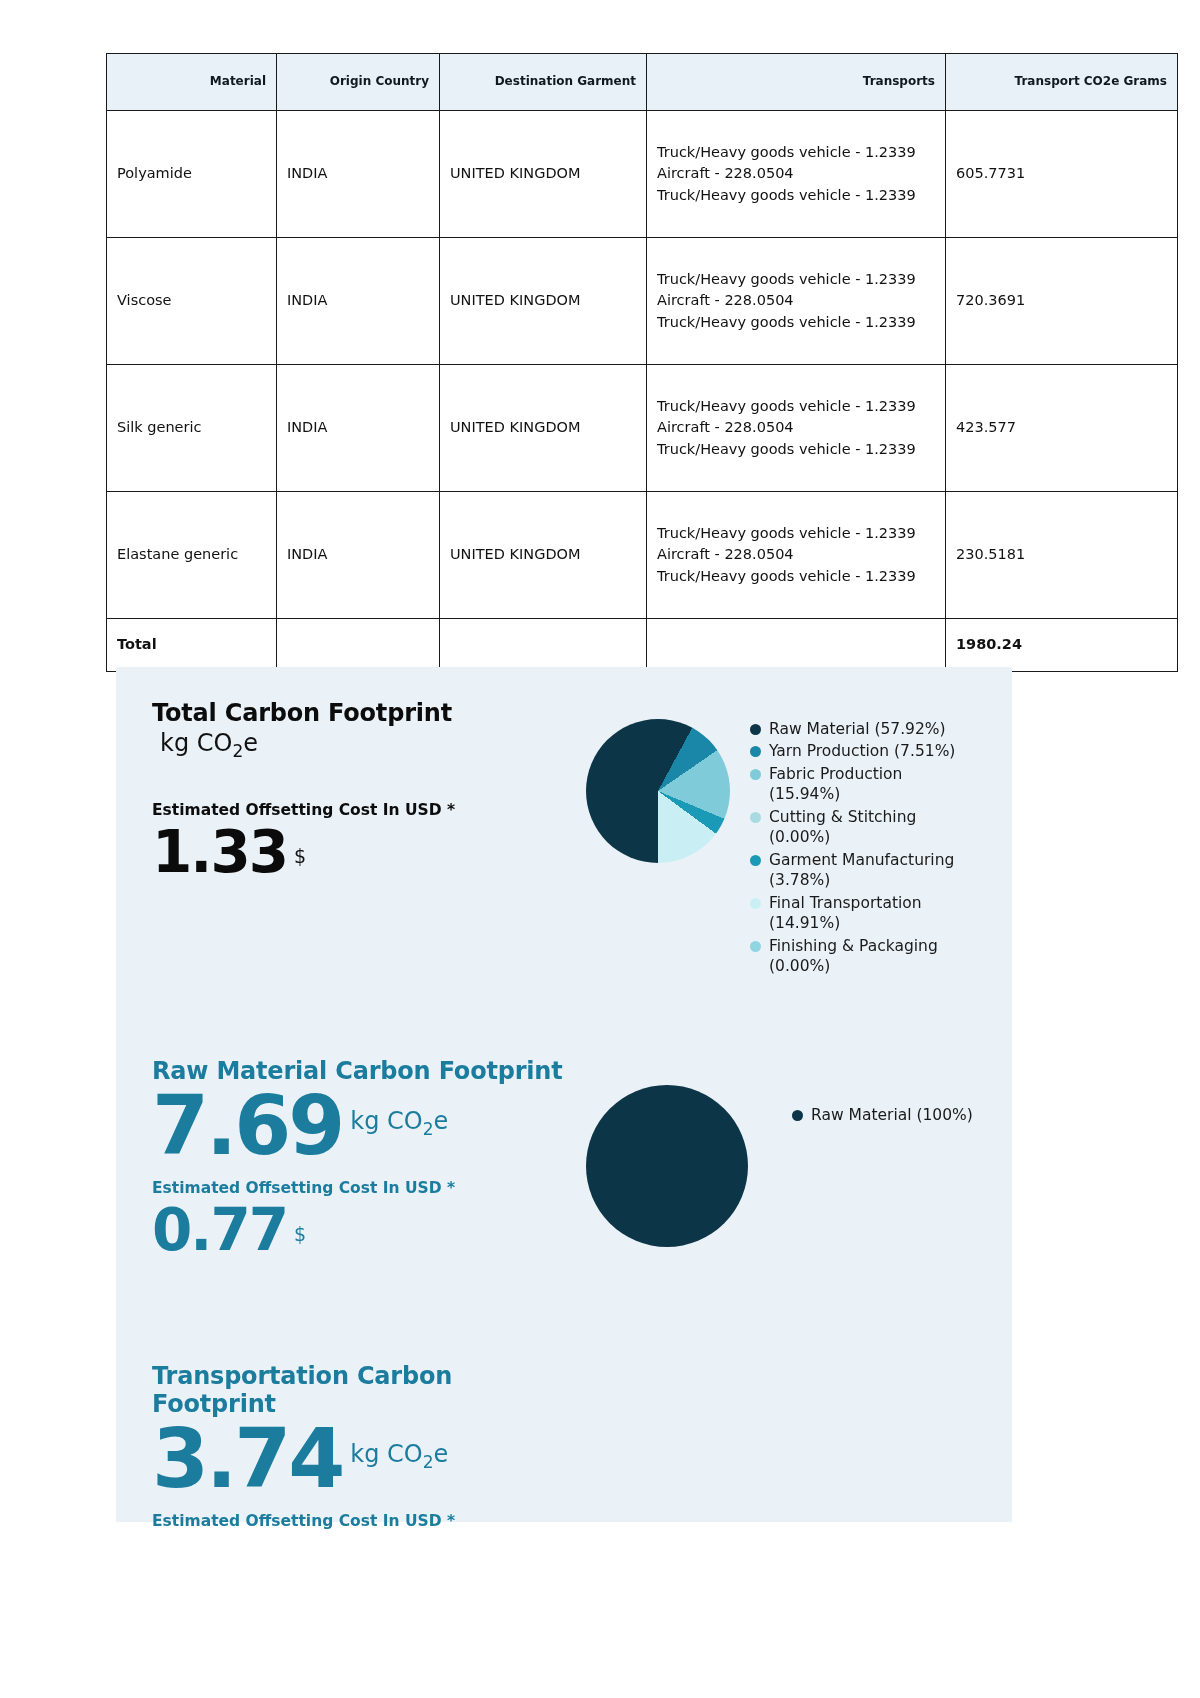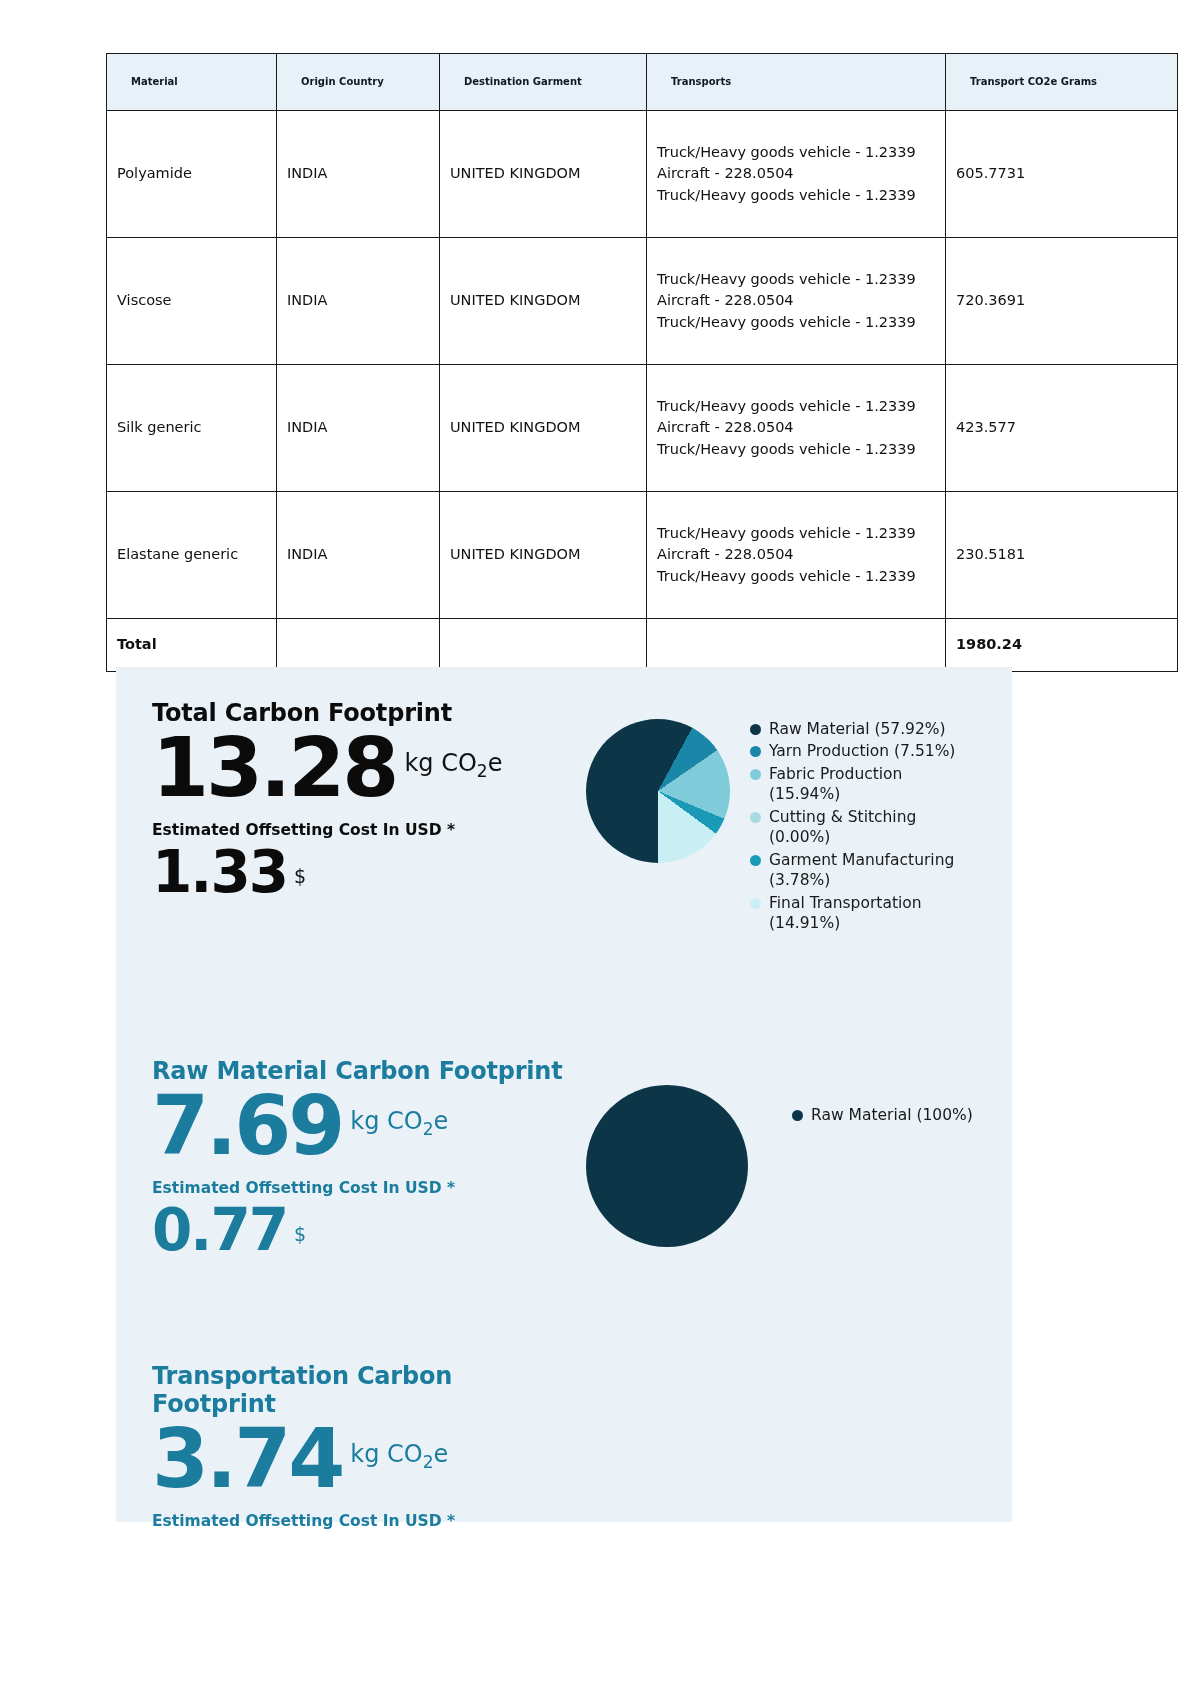--- a/index.html
+++ b/index.html
@@ -31,22 +31,22 @@
   table.tx th, table.tx td {
     border: 1.5px solid #1a1a1a;
     vertical-align: middle;
     padding: 8px 10px;
     font-size: 14.5px;
     line-height: 1.45;
   }
   table.tx thead th {
     background: #e8f0f8;
     font-weight: bold;
-    font-size: 10px;
-    text-align: left;
+    font-size: 12px;
+    text-align: right;
     height: 40px;
     color: #101820;
     padding-left: 24px;
   }
   .col-material { width: 135px; }
   .col-origin   { width: 128px; }
   .col-dest     { width: 172px; }
   .col-trans    { width: 264px; }
   .col-co2      { width: 197px; }
 
@@ -220,21 +220,20 @@
       </tr>
     </tbody>
   </table>
 </div>
 
 <div class="panel">
 
   <div class="section" style="left:36px; top:32px; width:420px;">
     <div class="sec-title dark">Total Carbon Footprint</div>
     <div class="bignum-row">
-      <span class="bignum dark">13.28</span>
       <span class="unit dark"><span>kg CO</span><sub>2</sub><span>e</span></span>
     </div>
     <div class="cost-label dark">Estimated Offsetting Cost In USD *</div>
     <div class="costnum-row">
       <span class="costnum dark">1.33</span>
       <span class="cost-unit dark">$</span>
     </div>
   </div>
 
   <div class="chart-block" style="left:470px; top:52px;">
@@ -256,20 +255,24 @@
           <span class="legend-dot" style="background: rgb(168, 219, 225);"></span>
           <span class="legend-text">Cutting &amp; Stitching (0.00%)</span>
         </div>
         <div class="legend-item">
           <span class="legend-dot" style="background: rgb(27, 154, 184);"></span>
           <span class="legend-text">Garment Manufacturing (3.78%)</span>
         </div>
         <div class="legend-item">
           <span class="legend-dot" style="background: rgb(201, 239, 245);"></span>
           <span class="legend-text">Final Transportation (14.91%)</span>
+        </div>
+        <div class="legend-item">
+          <span class="legend-dot" style="background: rgb(143, 214, 226);"></span>
+          <span class="legend-text">Finishing &amp; Packaging (0.00%)</span>
         </div>
       </div>
   </div>
 
   <div class="section" style="left:36px; top:390px; width:420px;">
     <div class="sec-title teal">Raw Material Carbon Footprint</div>
     <div class="bignum-row">
       <span class="bignum teal">7.69</span>
       <span class="unit teal"><span>kg CO</span><sub>2</sub><span>e</span></span>
     </div>

